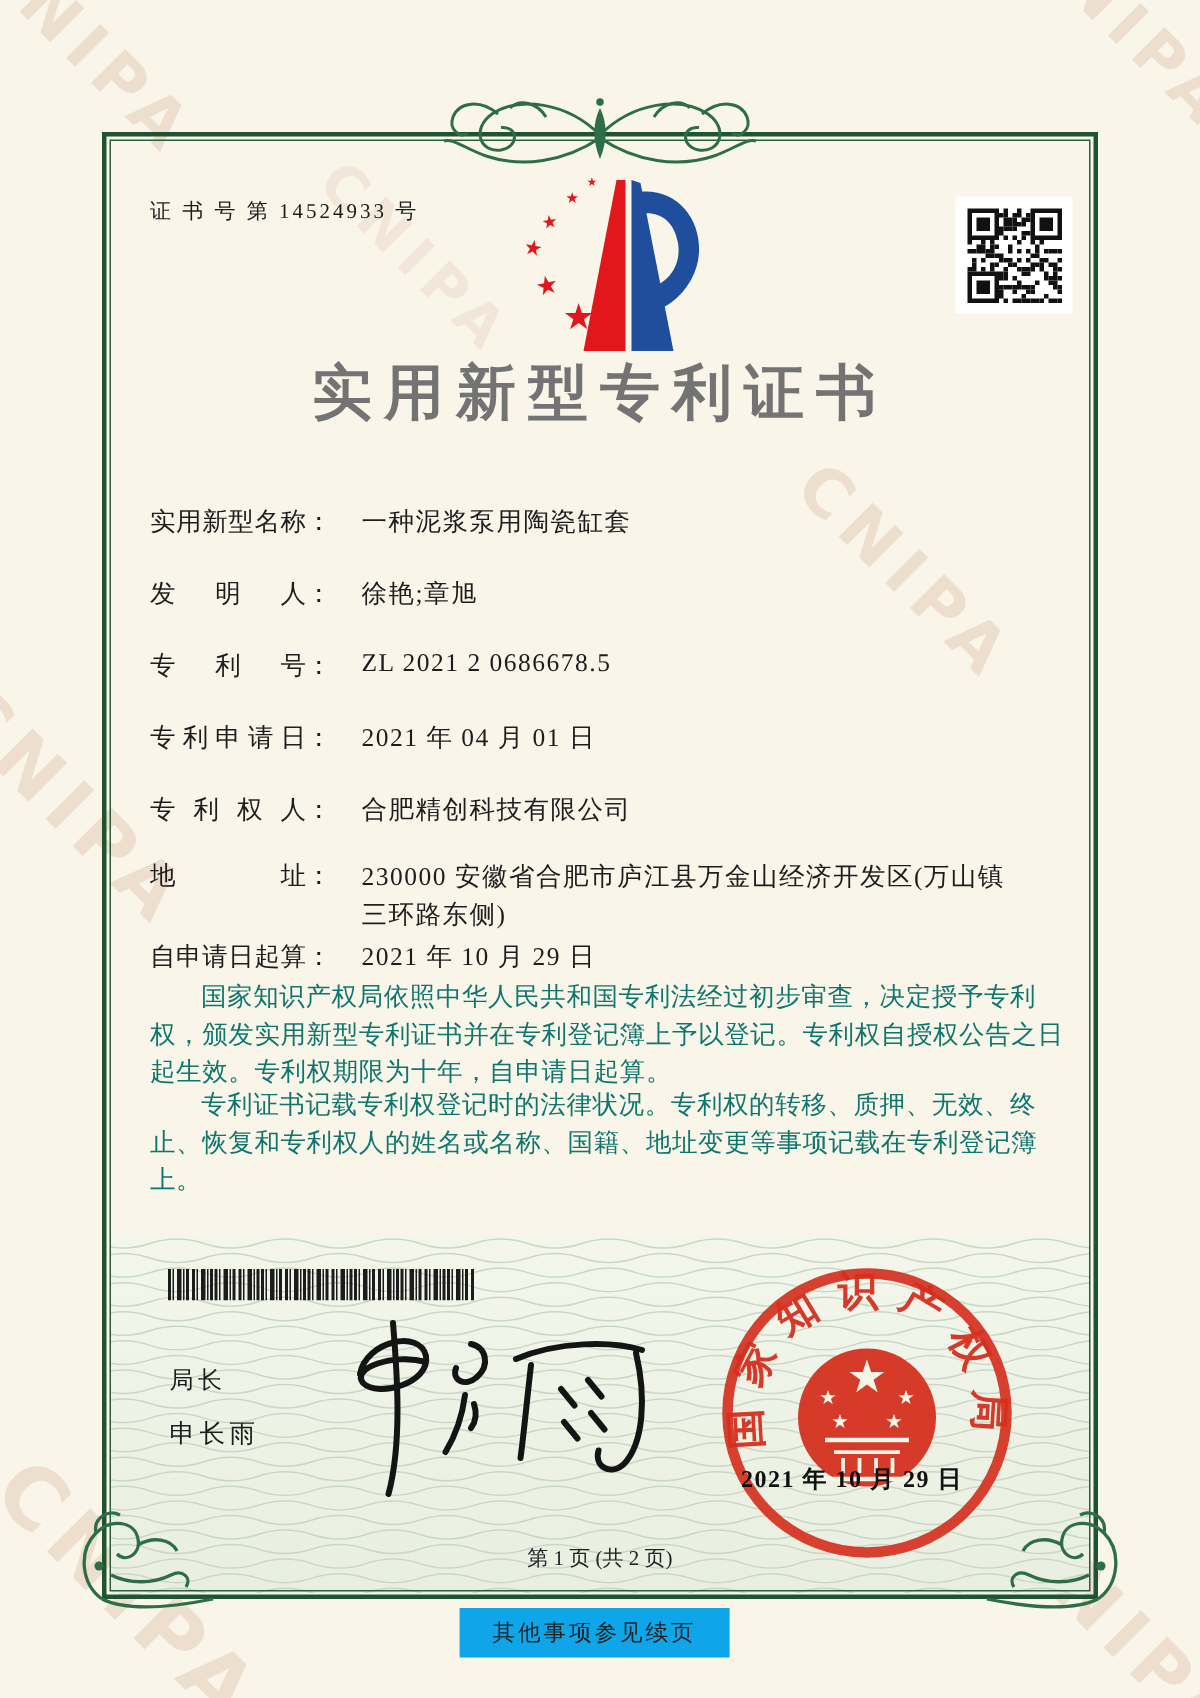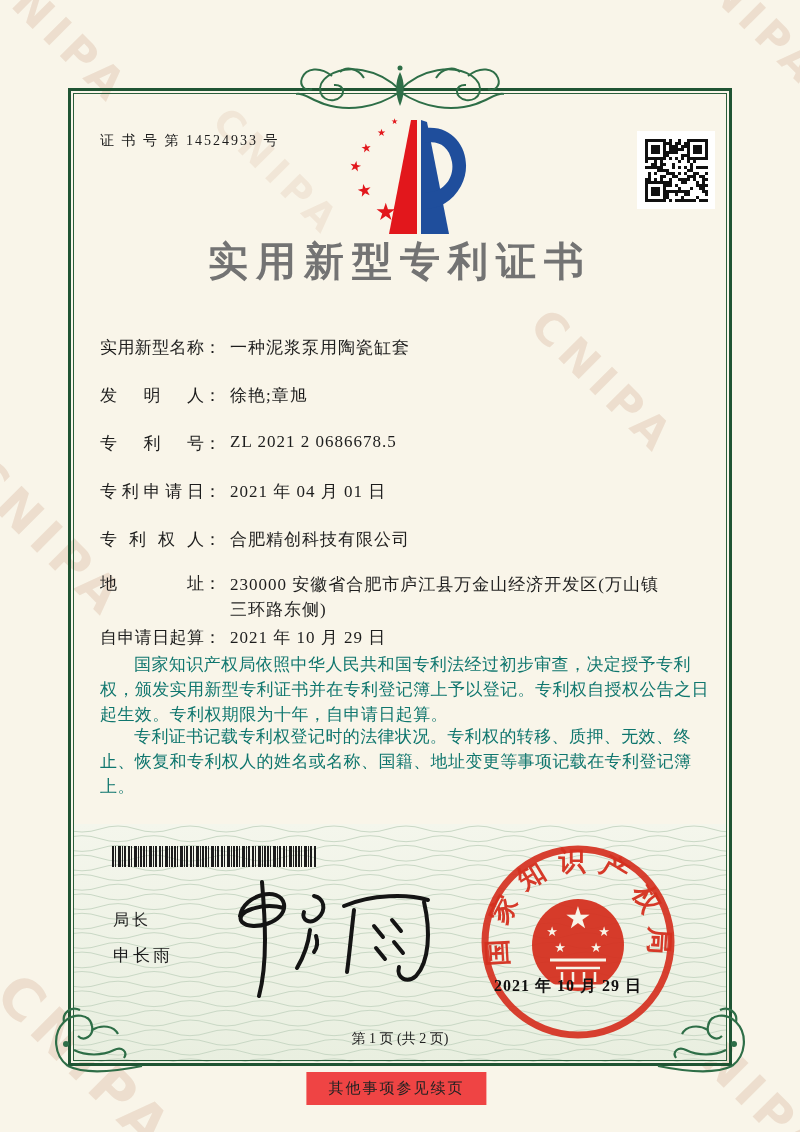--- a/index.html
+++ b/index.html
@@ -23,36 +23,36 @@
          letter-spacing:8px;color:#737373;}
   
   #logo{left:333px;top:116px;width:140px;height:122px;}
   .logo-star{position:absolute;color:#e2171c;line-height:1;}
   
   #qr{left:637px;top:131px;width:78px;height:78px;background:#fff;}
   
   .field{position:absolute;left:100px;width:620px;font-size:17px;color:#1d1d1d;z-index:3;}
   .flabel{display:inline-block;width:104px;text-align:justify;text-align-last:justify;vertical-align:top;}
   .colon{vertical-align:top;}
-  .fvalue{margin-left:9px;vertical-align:top;display:inline-block;letter-spacing:1px;}
+  .fvalue{margin-left:20px;vertical-align:top;display:inline-block;letter-spacing:1px;}
   .fvalue.wrap{width:438px;line-height:25px;}
   .grant2{position:absolute;left:326px;top:0;}
   
   .para{position:absolute;left:100px;width:612px;font-size:17px;line-height:25px;
         text-indent:2em;color:#0f766e;letter-spacing:0.4px;z-index:3;}
   
   #barcode{left:112px;top:846px;z-index:3;}
   #signer-title{left:113px;top:910px;font-size:16px;letter-spacing:3px;color:#1c1c1c;z-index:3;font-family:"Liberation Sans",sans-serif;}
   #signer-name{left:113px;top:944px;font-size:17px;letter-spacing:3px;color:#1c1c1c;z-index:3;font-family:"Liberation Sans",sans-serif;}
   #signature{left:226px;top:870px;z-index:3;}
   #seal{left:478px;top:842px;z-index:3;}
   #seal-date{left:468px;top:976px;width:200px;text-align:center;font-size:16px;
              font-weight:bold;color:#111;z-index:4;letter-spacing:1px;}
   #page-info{left:74px;width:652px;top:1030px;text-align:center;font-size:14px;color:#222;z-index:3;}
-  #note-box{left:50%;transform:translateX(-52%);top:1072px;background:#ef4444;
+  #note-box{left:50%;transform:translateX(-52%);top:1072px;background:#0ea5e9;
             padding:7px 22px;font-size:15px;letter-spacing:2px;color:#222;z-index:3;}
   .orn{z-index:2;pointer-events:none;}
 </style>
 </head>
 <body>
 
 <span class="wm" style="left:-34px;top:6px;font-size:44px;">CNIPA</span>
 <span class="wm" style="left:664px;top:-8px;font-size:42px;">CNIPA</span>
 <span class="wm" style="left:196px;top:150px;font-size:38px;color:rgba(213,176,152,0.22);">CNIPA</span>
 <span class="wm" style="left:512px;top:356px;font-size:44px;">CNIPA</span>

